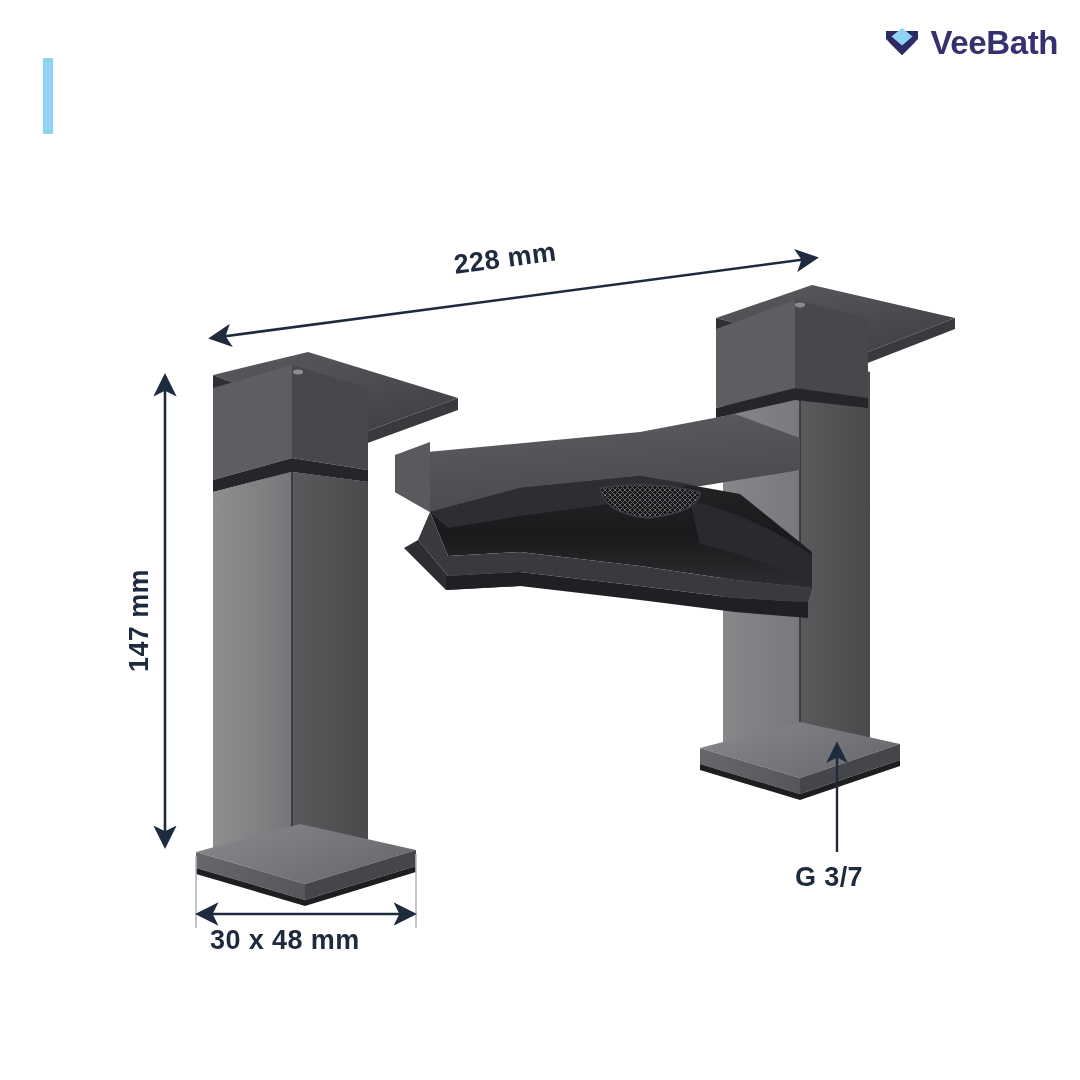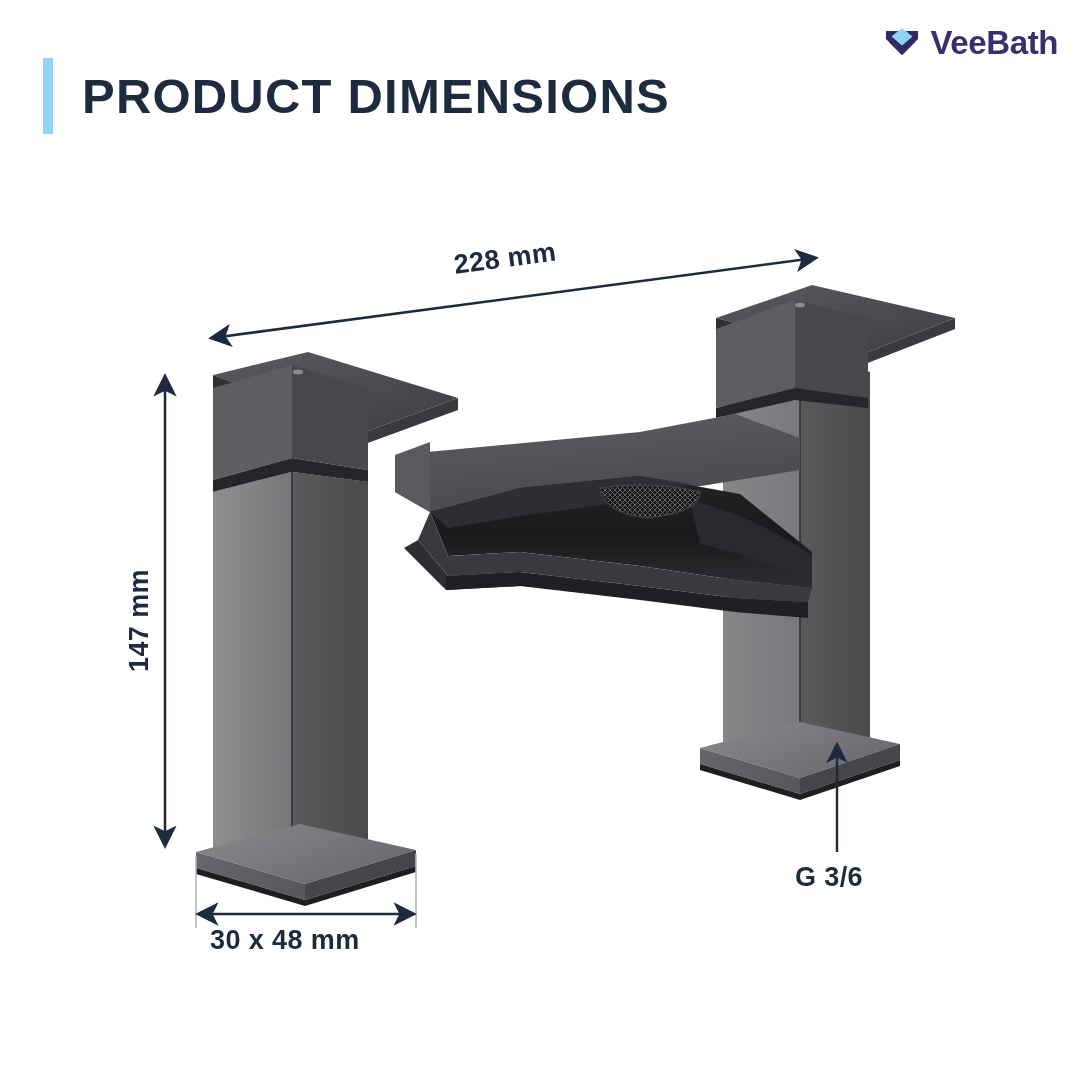--- a/index.html
+++ b/index.html
@@ -104,21 +104,20 @@
     <svg id="brand-mark" viewBox="0 0 40 40">
       <path d="M4 9 L20 9 L20 33 L4 17 Z" fill="#2E2A63"></path>
       <path d="M36 9 L20 9 L20 33 L36 17 Z" fill="#2E2A63"></path>
       <path d="M20 6 L30.5 14.5 L20 23.5 L9.5 14.5 Z" fill="#8FD4F5"></path>
       <path d="M7 16 L20 28 L33 16 L33 20 L20 33 L7 20 Z" fill="#2E2A63"></path>
     </svg>
     <div id="brand-name">VeeBath</div>
   </div>
 
   <div id="title-accent"></div>
-  <div id="page-title">PRODUCT DIMENSIONS</div>
 
   <svg id="diagram" viewBox="0 0 1080 1080">
     <defs>
 
       <linearGradient id="gLeftLight" x1="0" y1="0" x2="1" y2="0">
         <stop offset="0%" stop-color="#8E8E90"></stop>
         <stop offset="55%" stop-color="#828284"></stop>
         <stop offset="100%" stop-color="#76767A"></stop>
       </linearGradient>
       <linearGradient id="gDarkFace" x1="0" y1="0" x2="1" y2="0">
@@ -262,15 +261,15 @@
 
     <line x1="837" y1="852" x2="837" y2="745" stroke="#1E2B3E" stroke-width="2.4" marker-end="url(#arrowEnd)"></line>
   </svg>
 
   <div class="dim-label" id="label-width">228 mm</div>
 
   <div class="dim-label" id="label-height">147 mm</div>
 
   <div class="dim-label" id="label-base">30 x 48 mm</div>
 
-  <div class="dim-label" id="label-thread">G 3/6</div>
+  <div class="dim-label" id="label-thread">G 3/7</div>
 
 </div>
 
 </body></html>

